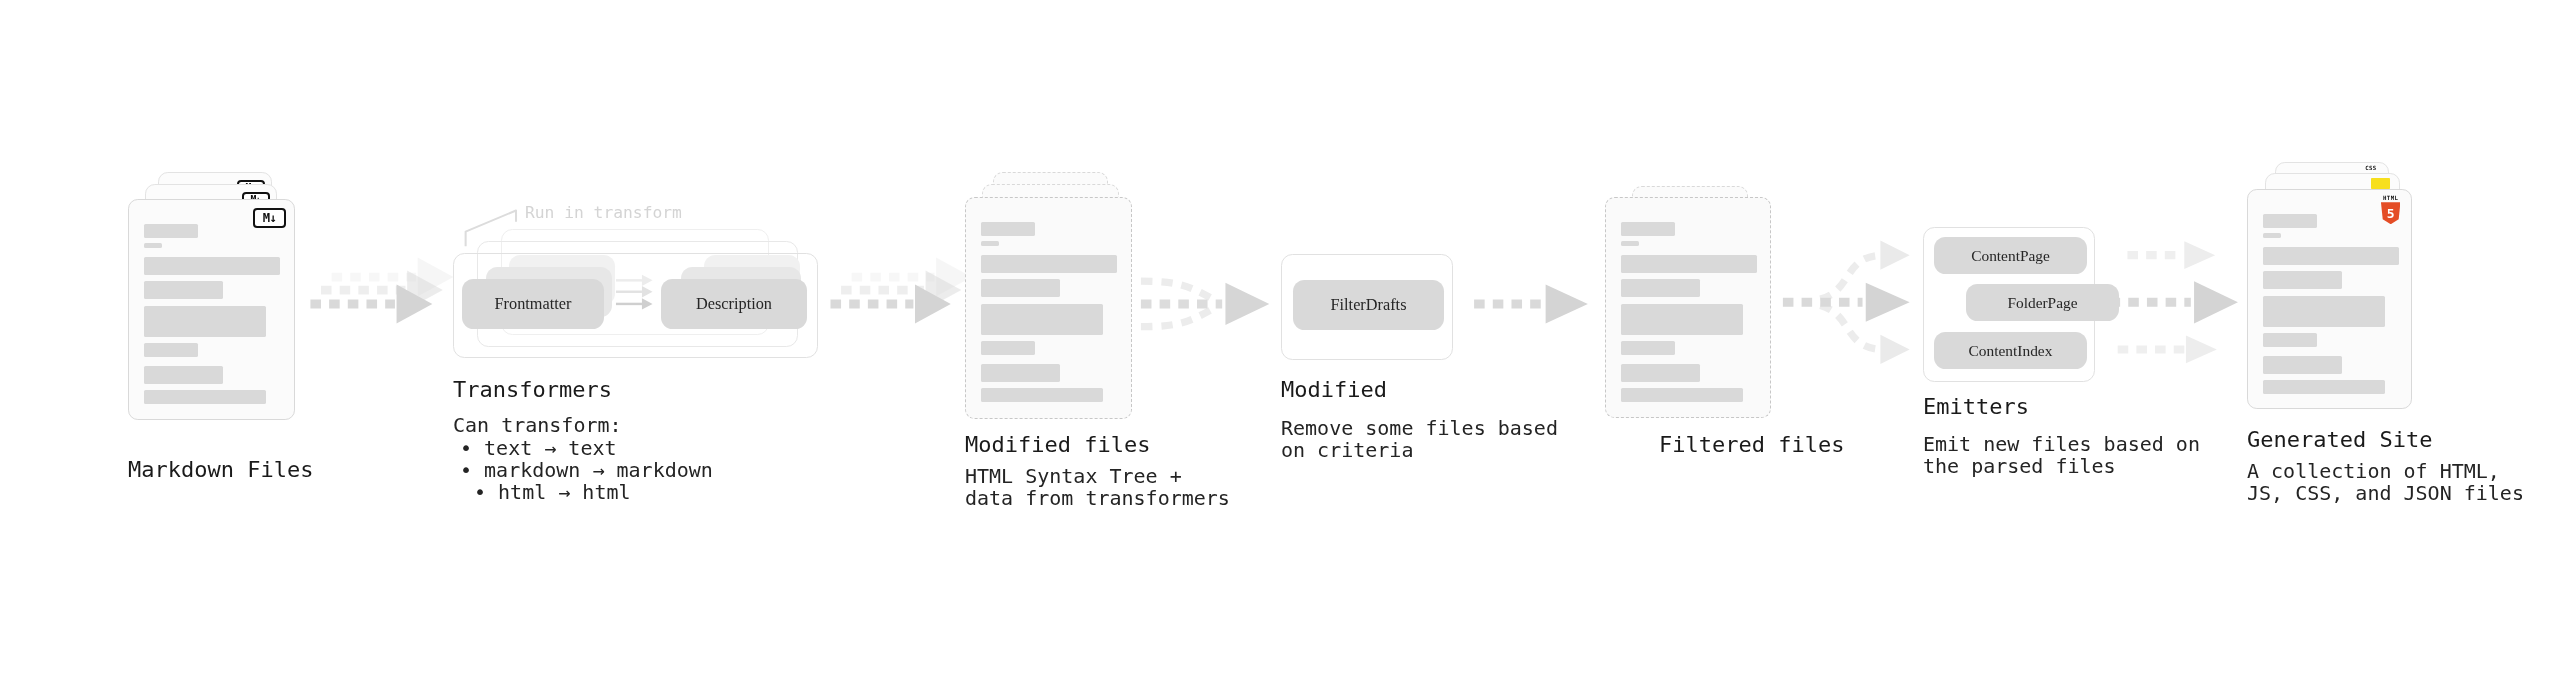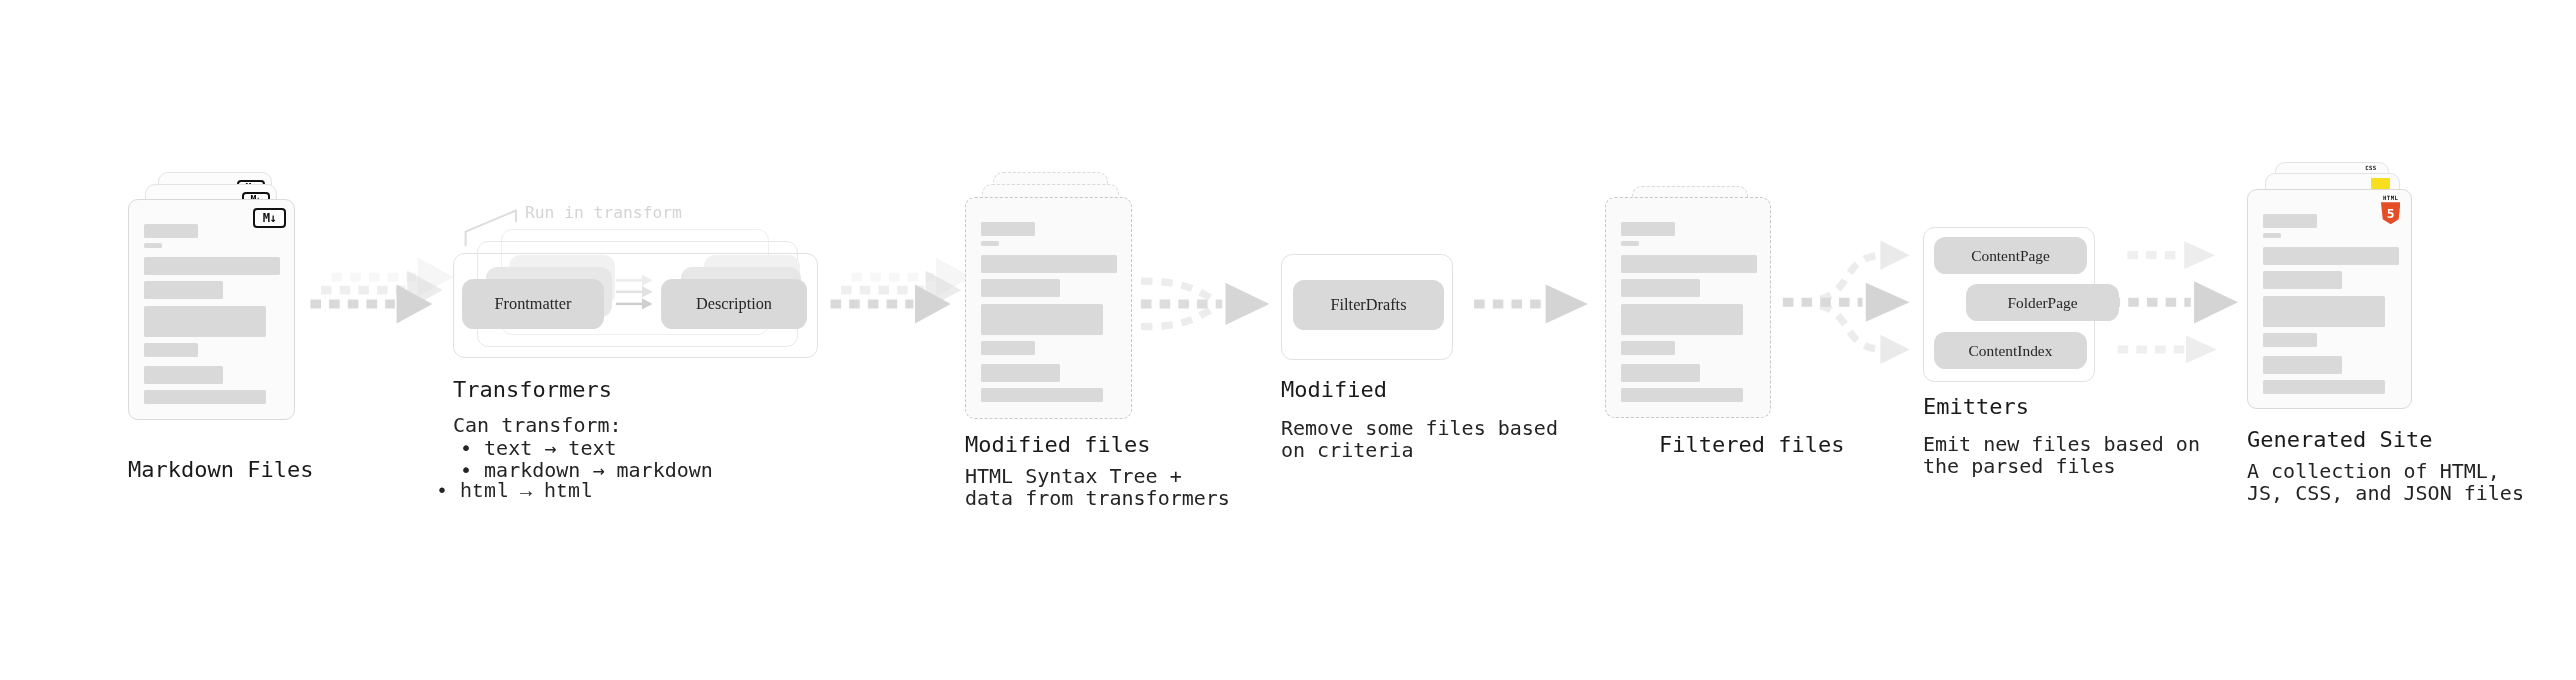--- a/index.html
+++ b/index.html
@@ -151,21 +151,21 @@
     <div class="pill" style="left:462px;top:279px;width:142px;height:50px;">Frontmatter</div>
 
     <div class="pill echo3" style="left:704px;top:255px;width:96px;height:50px;"></div>
     <div class="pill echo2" style="left:681px;top:267px;width:120px;height:50px;"></div>
     <div class="pill" style="left:661px;top:279px;width:146px;height:50px;">Description</div>
 
     <div class="sec-label" style="left:453px;top:377px;">Transformers</div>
     <div class="sec-desc" style="left:453px;top:414px;">Can transform:</div>
     <div class="sec-desc" style="left:460px;top:437px;">• text → text</div>
     <div class="sec-desc" style="left:460px;top:459px;">• markdown → markdown</div>
-    <div class="sec-desc" style="left:436px;top:481px;font-family:Liberation Mono, monospace;">• html → html</div>
+    <div class="sec-desc" style="left:474px;top:481px;">• html → html</div>
   </div>
 
   <div>
     <div class="doc dashed echo abs" style="left:993px;top:172px;width:115px;height:73px;"></div>
     <div class="doc dashed echo abs" style="left:982px;top:184px;width:137px;height:73px;"></div>
     <div class="doc dashed abs" style="left:965px;top:197px;width:167px;height:222px;">
         <div class="bar" style="top: 24.4px; width: 54px; height: 14px;"></div>
         <div class="bar" style="top: 43px; width: 18px; height: 4.9px;"></div>
         <div class="bar" style="top: 57px; width: 136px; height: 18px;"></div>
         <div class="bar" style="top: 81px; width: 79px; height: 18px;"></div>

